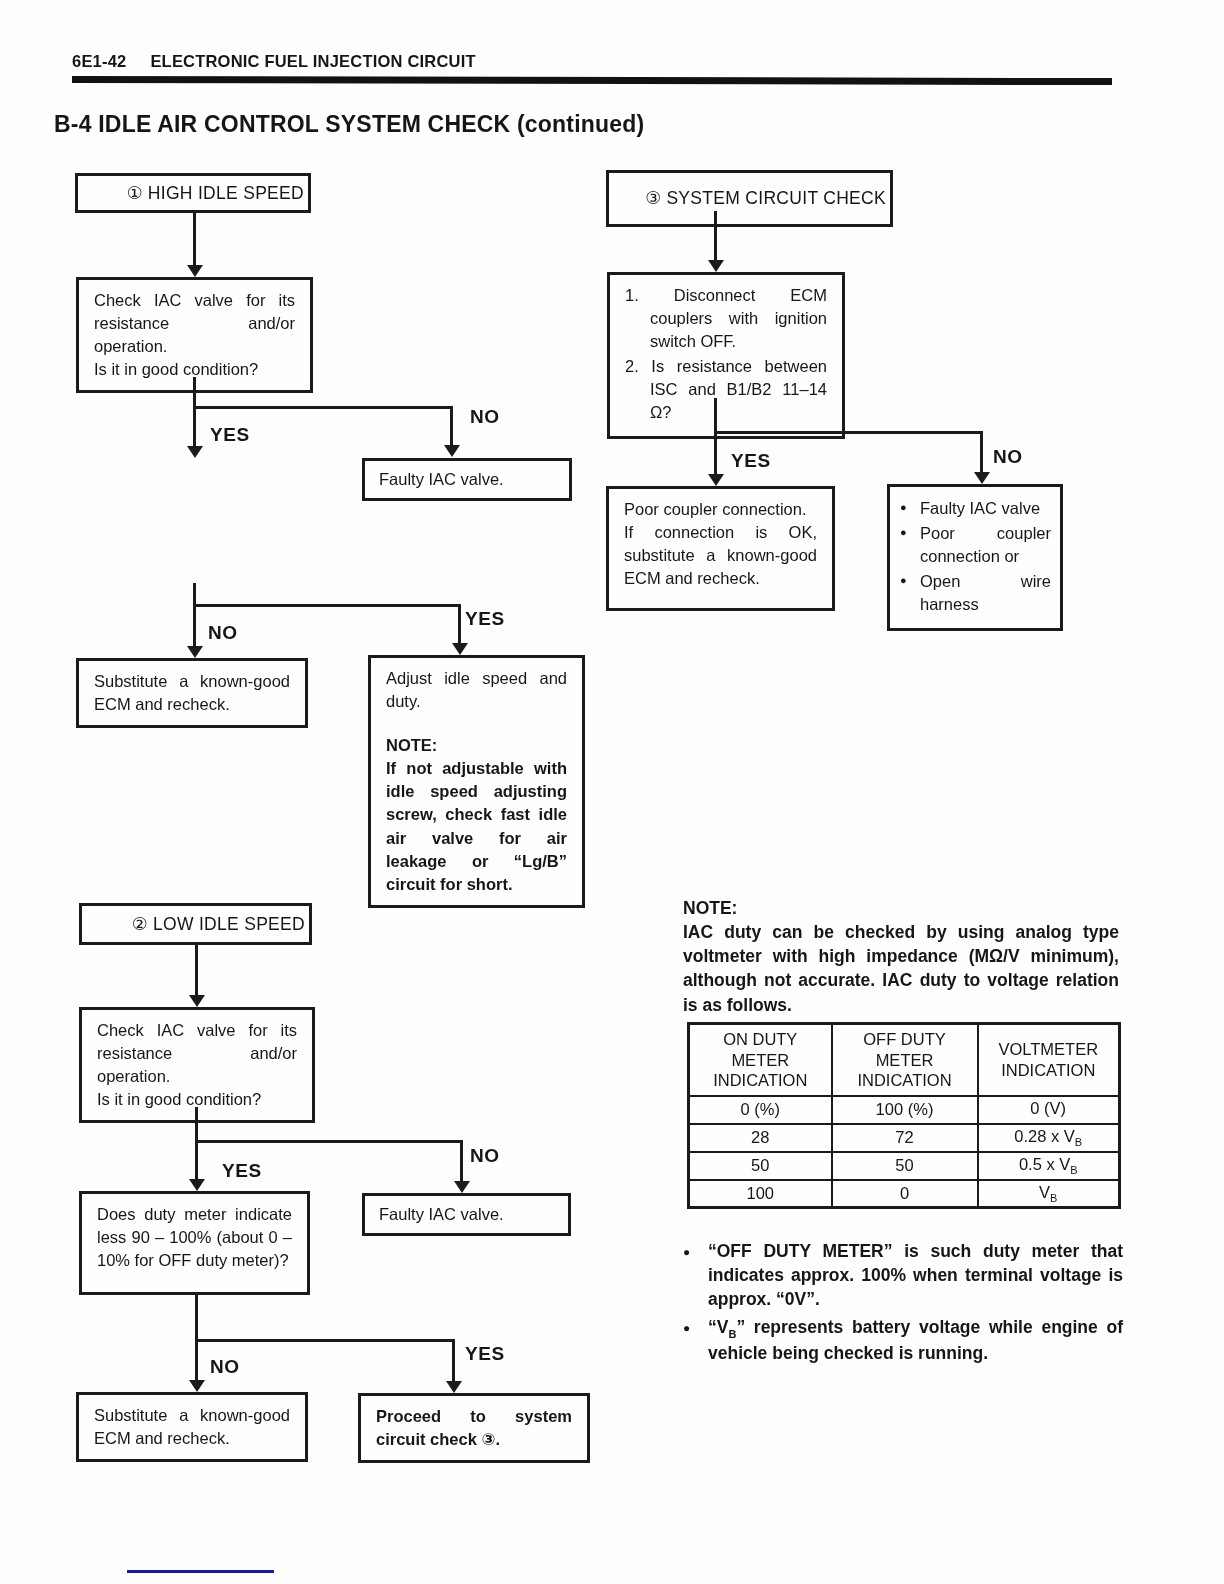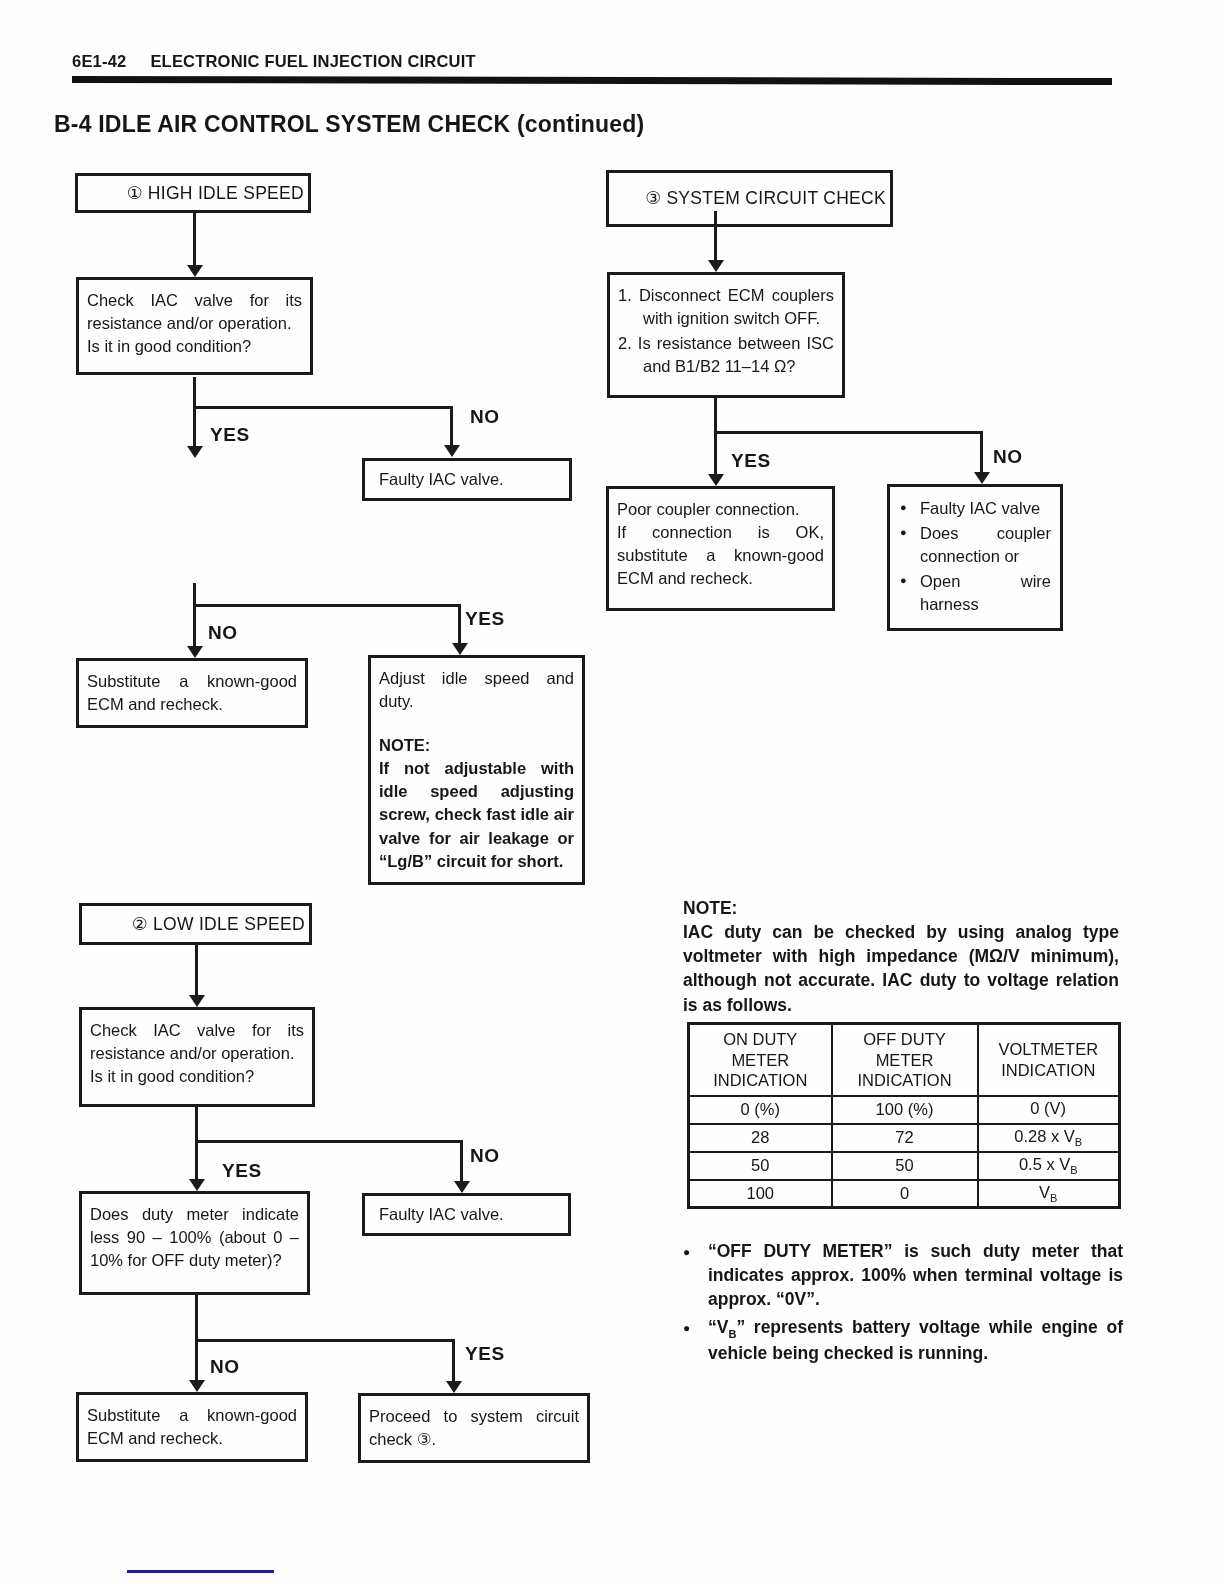--- a/index.html
+++ b/index.html
@@ -15,21 +15,21 @@
   }
   
   .hdr { position: absolute; left: 72px; top: 52px; display: flex; gap: 24px;
          font-size: 16.5px; font-weight: 700; letter-spacing: 0.2px; }
   .hdr-rule { position: absolute; left: 72px; top: 77px; width: 1040px; height: 7px;
               background: #121212; transform: rotate(0.12deg); }
   .sec-title { position: absolute; left: 54px; top: 111px; font-size: 23px;
                font-weight: 700; letter-spacing: 0.2px; }
   
   .fbox { position: absolute; border: 3px solid #1b1b1b; background: transparent;
-          padding: 9px 8px; font-size: 16.5px; line-height: 1.4; }
+          padding: 9px 15px; font-size: 16.5px; line-height: 1.4; }
   .tbox { display: flex; align-items: center; justify-content: flex-end;
           font-size: 17.5px; padding: 4px; letter-spacing: 0.3px; white-space: nowrap; }
   .cbox { display: flex; align-items: center; padding-left: 14px; }
   .jt   { text-align: justify; white-space: pre-line; }
   .hang { padding-left: 25px; text-indent: -25px; text-align: justify; margin-bottom: 2px; }
   .bi   { position: relative; padding-left: 21px; text-align: justify; margin-bottom: 2px; }
   .bi::before { content: "\25CF"; position: absolute; left: 1px; top: 3px; font-size: 11px; }
   .bold { font-weight: 700; }
   .note-gap { margin-top: 21px; }
   
@@ -134,21 +134,21 @@
   <div class="blabel" style="left:731px;top:450px;">YES</div>
   <div class="blabel" style="left:993px;top:446px;">NO</div>
 
   <div class="fbox" style="left:606px;top:486px;width:229px;min-height:125px;">
     <div class="jt">Poor coupler connection.
 If connection is OK, substitute a known-good ECM and recheck.</div>
   </div>
 
   <div class="fbox" style="left:887px;top:484px;width:176px;min-height:106px;padding:10px 9px;">
     <div class="bi">Faulty IAC valve</div>
-    <div class="bi">Does coupler connection or</div>
+    <div class="bi">Poor coupler connection or</div>
     <div class="bi">Open wire harness</div>
   </div>
 
   <div class="fbox tbox" style="left:79px;top:903px;width:233px;height:42px;">
     <span>② LOW IDLE SPEED</span>
   </div>
 
   <div class="line" style="left:195px;top:945px;width:3px;height:51px;"></div>
   <div class="arr" style="left:189px;top:995px;"></div>
 
@@ -178,21 +178,21 @@
   <div class="line" style="left:452px;top:1339px;width:3px;height:43px;"></div>
   <div class="arr" style="left:189px;top:1380px;"></div>
   <div class="arr" style="left:446px;top:1381px;"></div>
   <div class="blabel" style="left:210px;top:1356px;">NO</div>
   <div class="blabel" style="left:465px;top:1343px;">YES</div>
 
   <div class="fbox" style="left:76px;top:1392px;width:232px;min-height:60px;">
     <div class="jt">Substitute a known-good ECM and recheck.</div>
   </div>
 
-  <div class="fbox" style="left:358px;top:1393px;width:232px;min-height:60px;">
+  <div class="fbox" style="left:358px;top:1393px;width:232px;min-height:60px;font-weight:bold;">
     <div class="jt">Proceed to system circuit check ③.</div>
   </div>
 
   <div class="noteblock">
     <div>NOTE:</div>
     <div class="body">IAC duty can be checked by using analog type voltmeter with high impedance (MΩ/V minimum), although not accurate. IAC duty to voltage relation is as follows.</div>
   </div>
 
   <table class="vtable">
     <thead>

